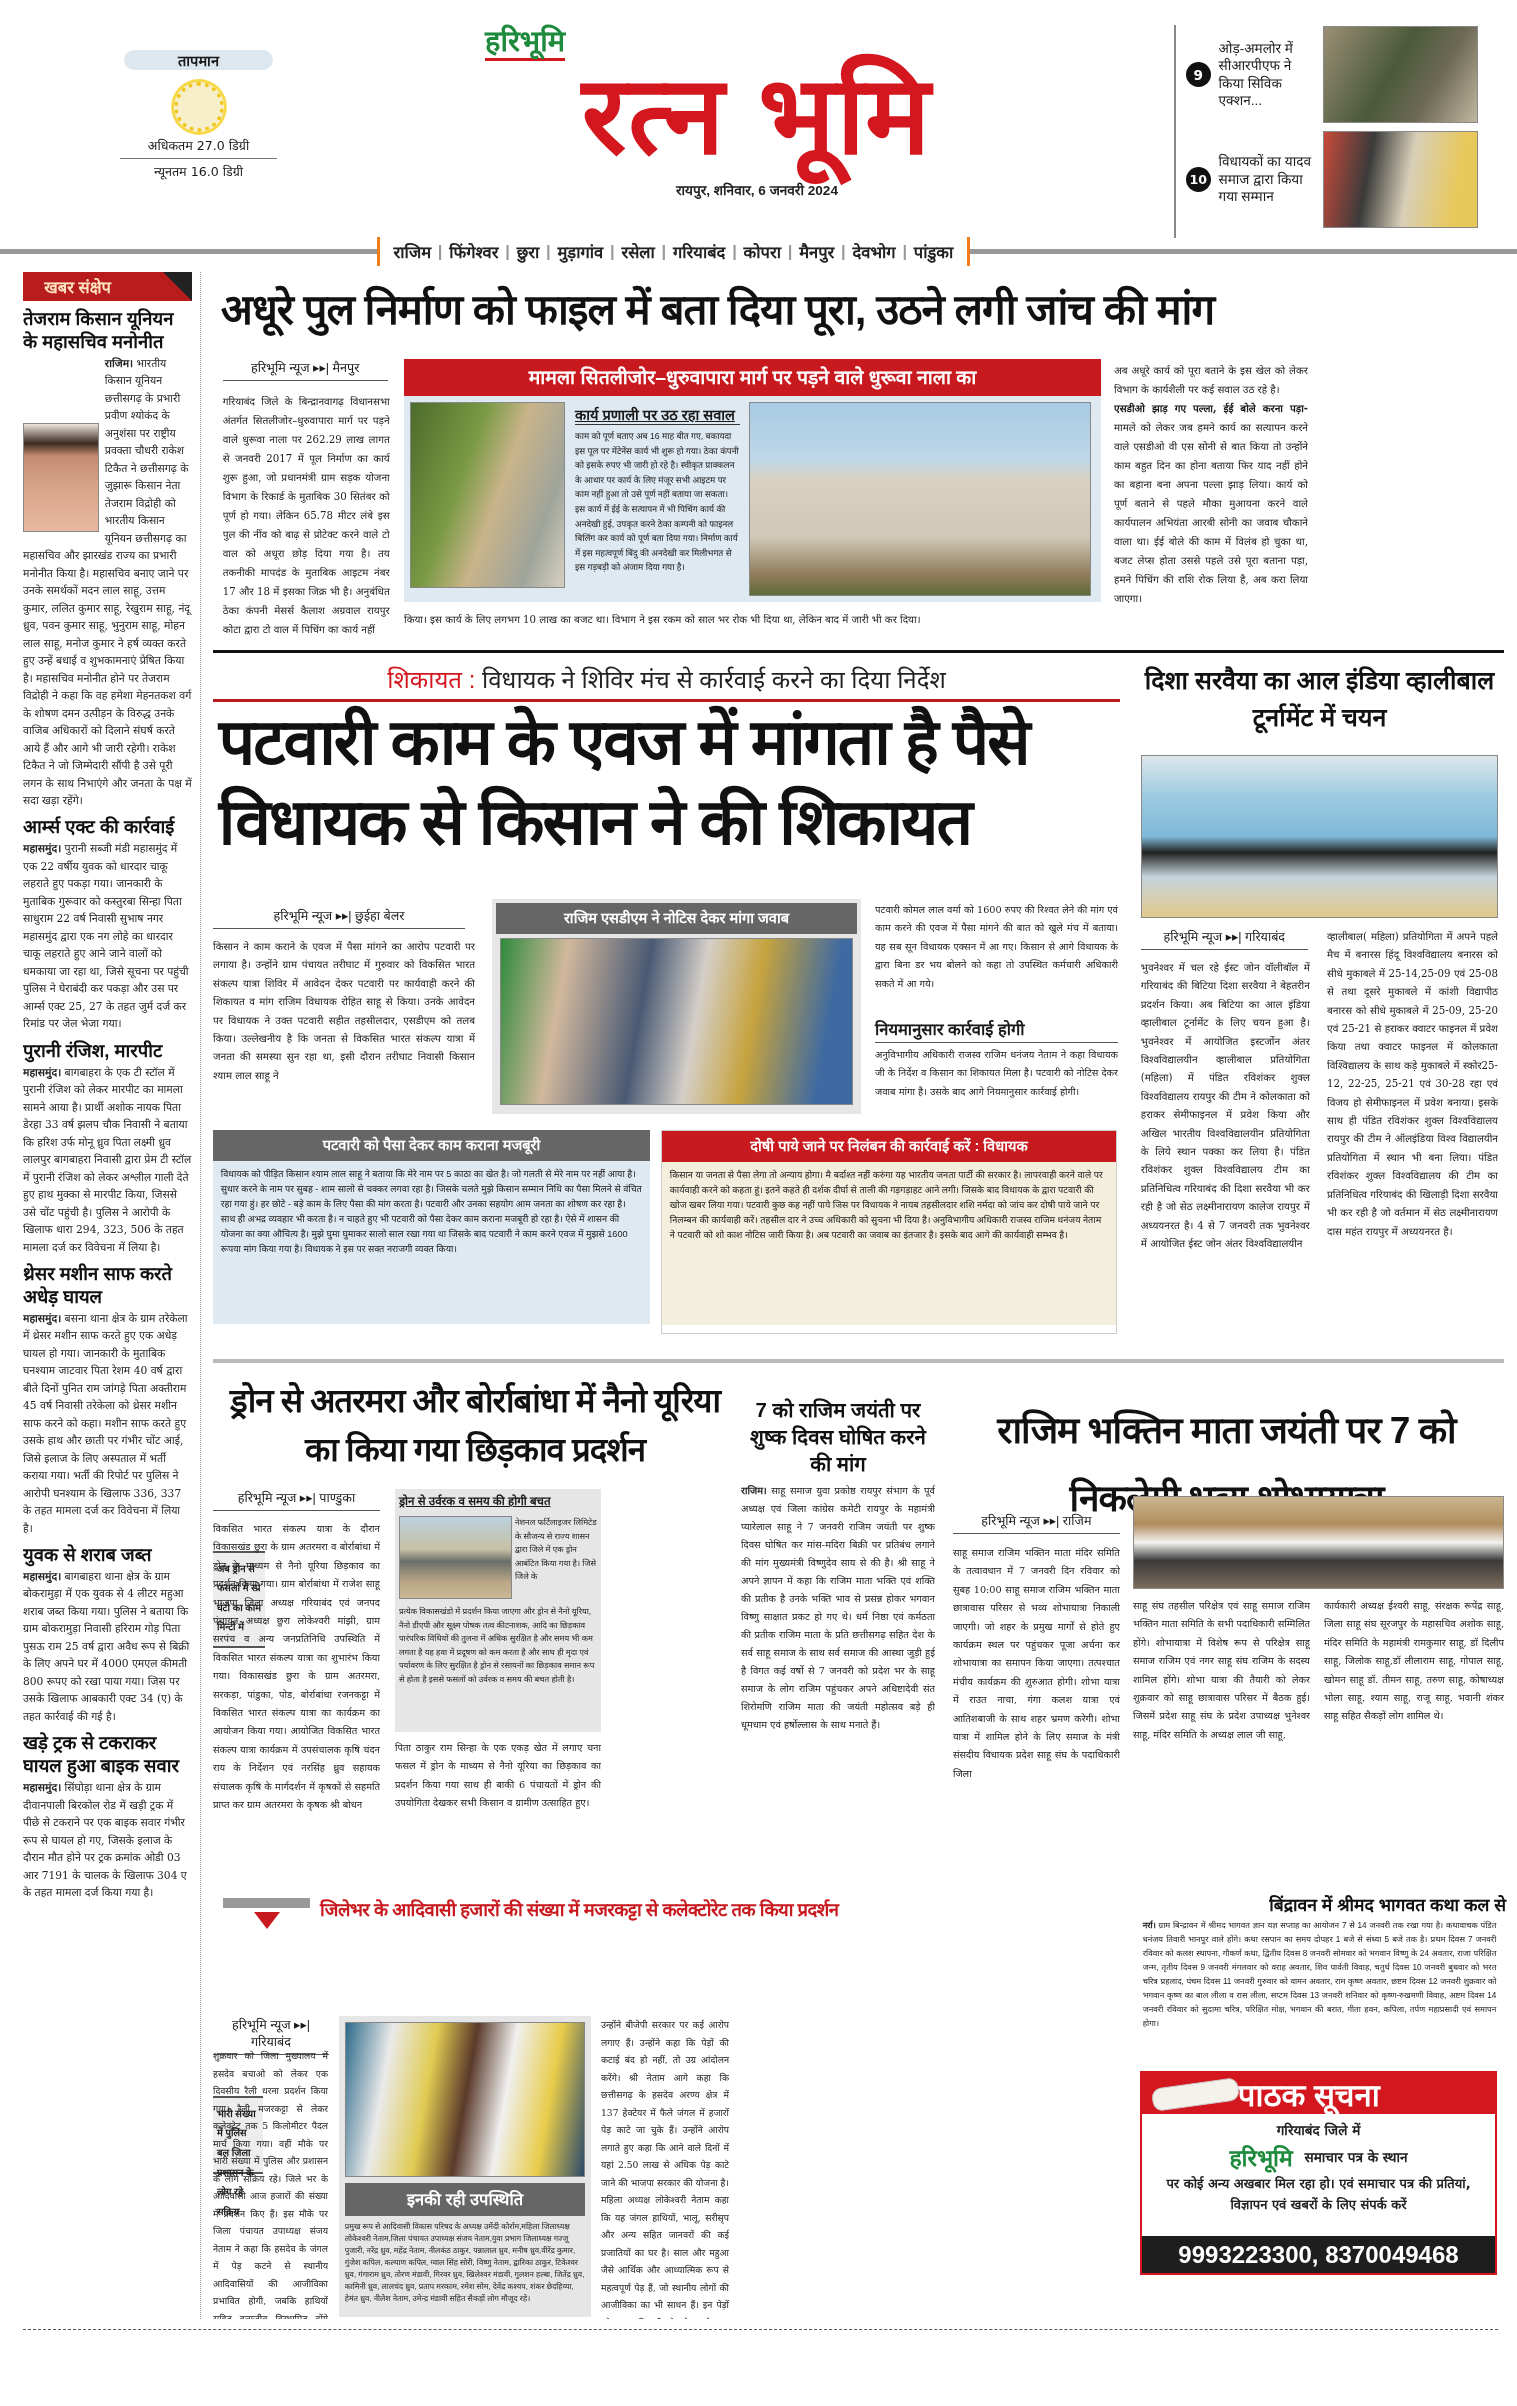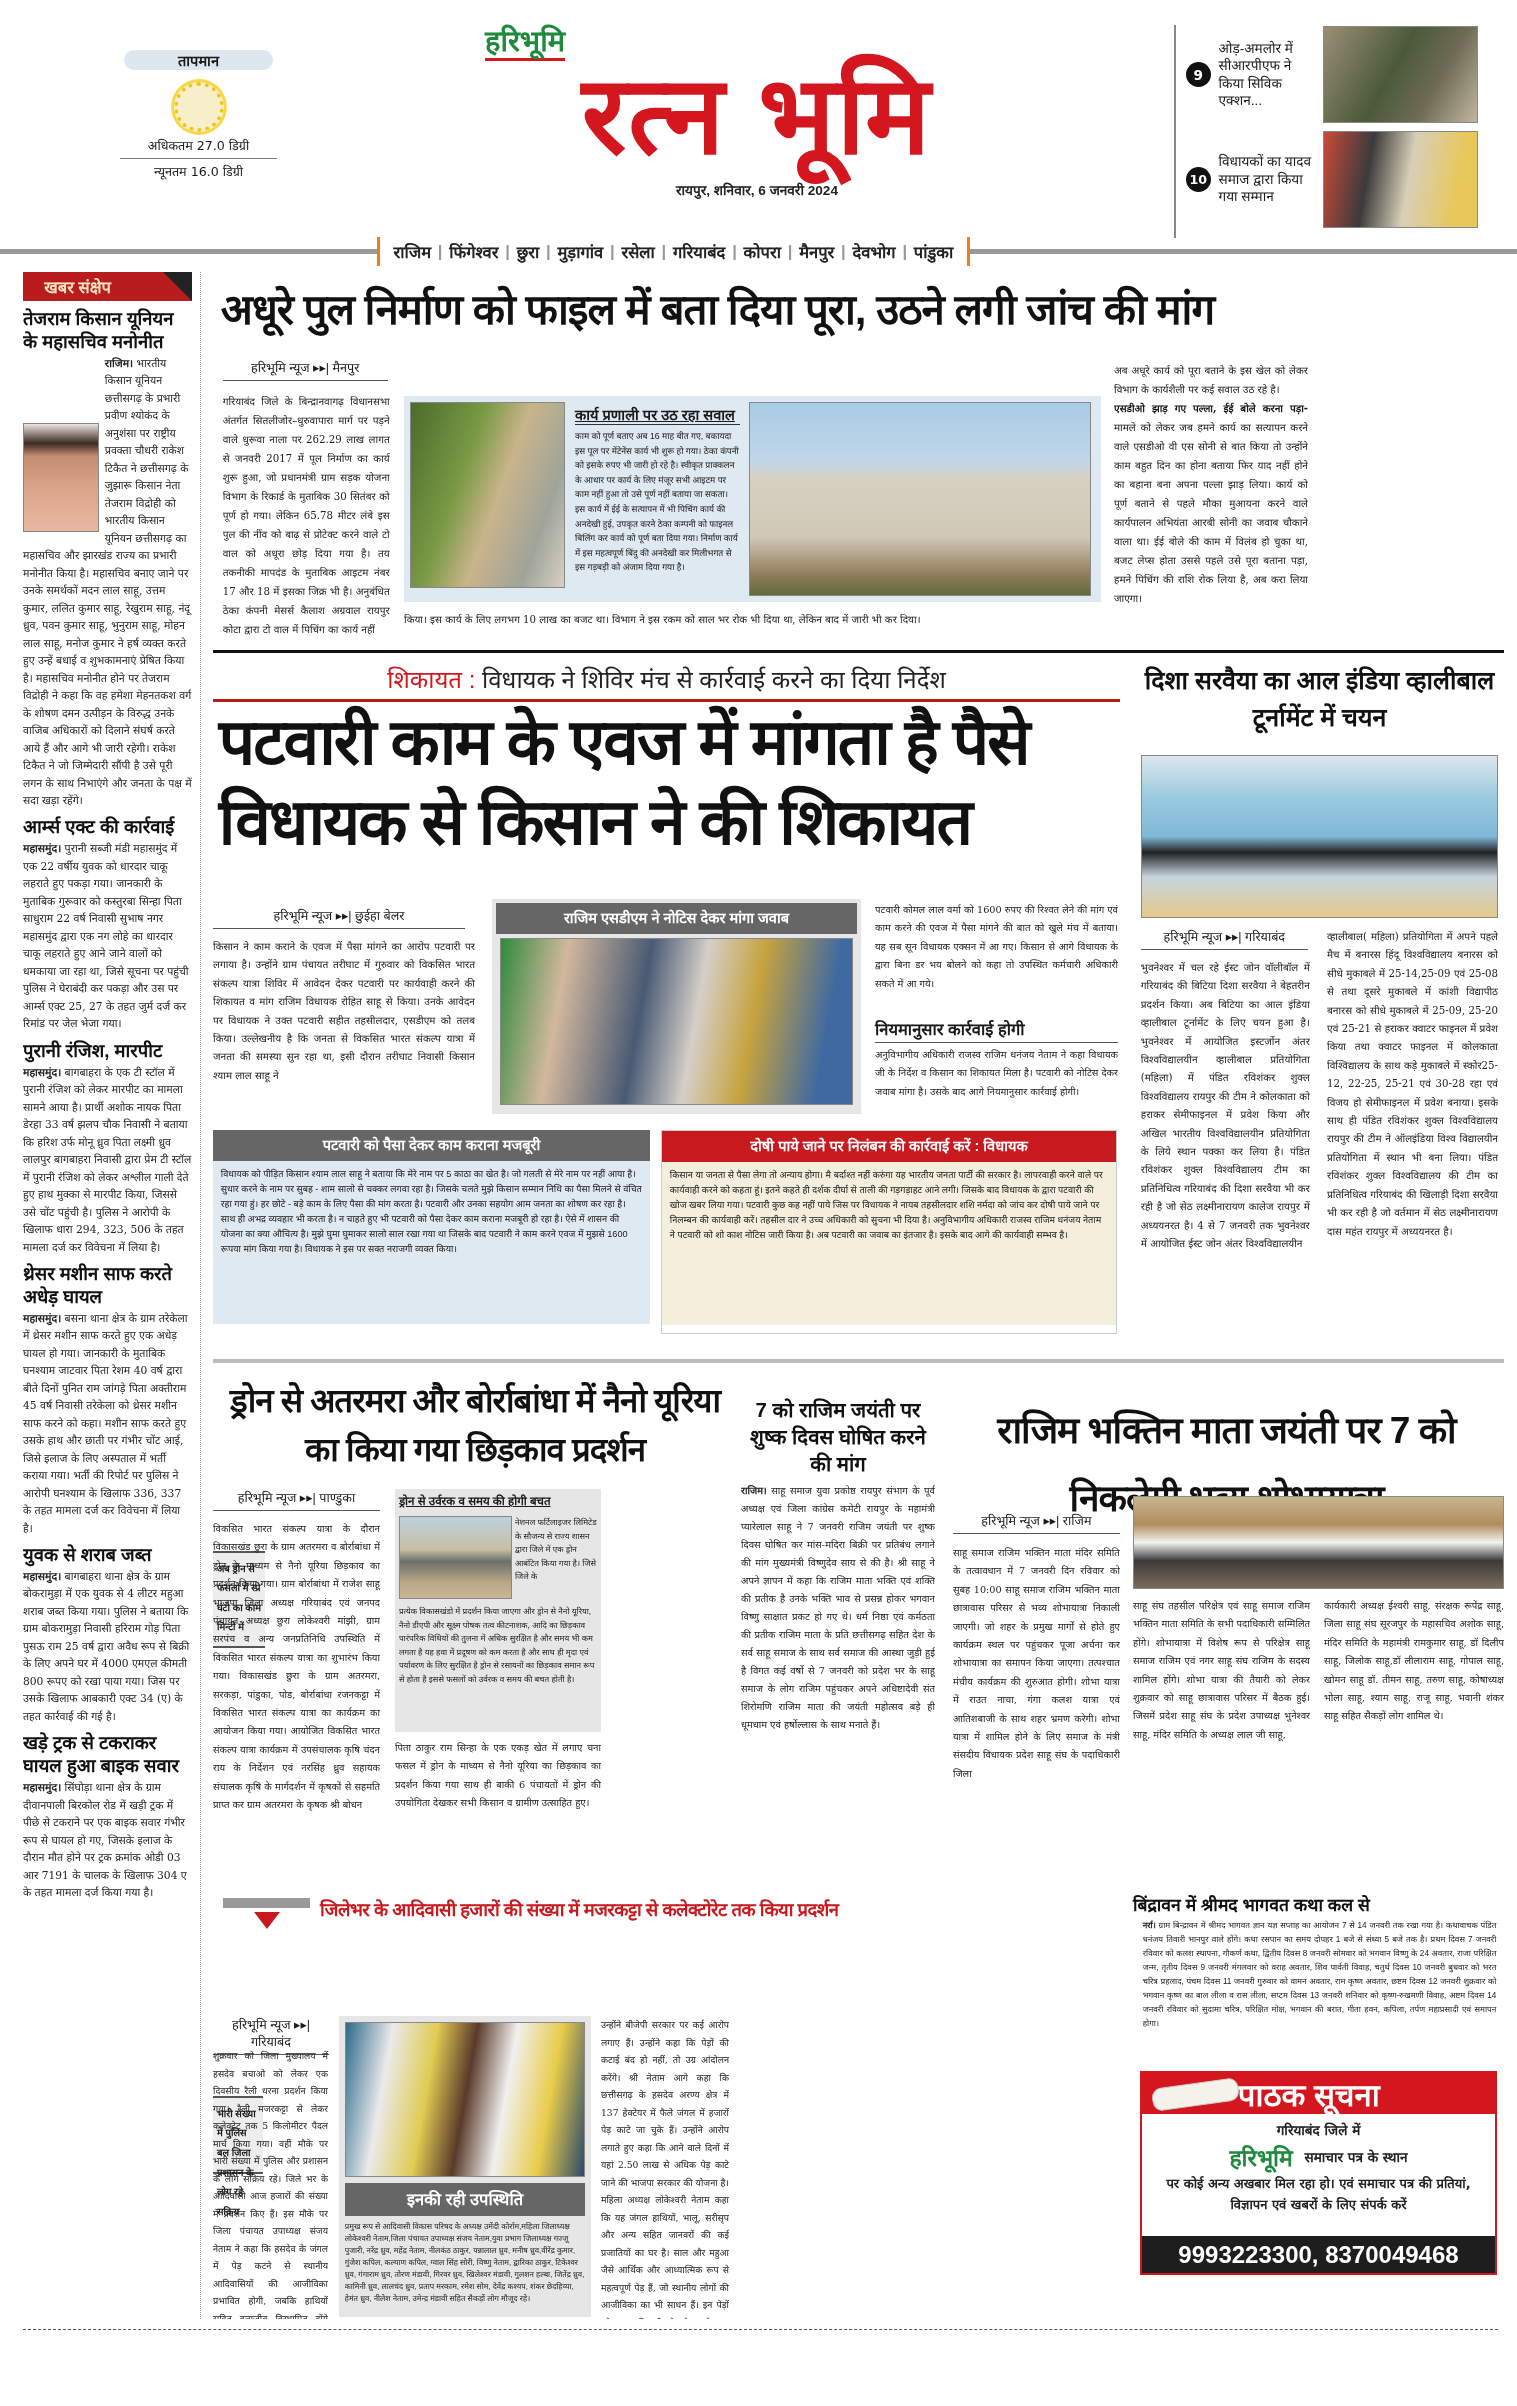--- a/index.html
+++ b/index.html
@@ -93,20 +93,21 @@
   <div class="brief-head">युवक से शराब जब्त</div>
   <p class="brief-text"><b>महासमुंद।</b> <span>बागबाहरा थाना क्षेत्र के ग्राम बोकरामुड़ा में एक युवक से 4 लीटर महुआ शराब जब्त किया गया। पुलिस ने बताया कि ग्राम बोकरामुड़ा निवासी हरिराम गोड़ पिता पुसऊ राम 25 वर्ष द्वारा अवैध रूप से बिक्री के लिए अपने घर में 4000 एमएल कीमती 800 रूपए को रखा पाया गया। जिस पर उसके खिलाफ आबकारी एक्ट 34 (ए) के तहत कार्रवाई की गई है।</span></p>
   <div class="brief-head">खड़े ट्रक से टकराकर घायल हुआ बाइक सवार</div>
   <p class="brief-text"><b>महासमुंद।</b> <span>सिंघोड़ा थाना क्षेत्र के ग्राम दीवानपाली बिरकोल रोड में खड़ी ट्रक में पीछे से टकराने पर एक बाइक सवार गंभीर रूप से घायल हो गए, जिसके इलाज के दौरान मौत होने पर ट्रक क्रमांक ओडी 03 आर 7191 के चालक के खिलाफ 304 ए के तहत मामला दर्ज किया गया है।</span></p>
 </div>
 
 <div class="abs" style="left:213px;top:287px;width:1291px;height:359px">
   <div class="head-xl" style="font-size:42px;white-space:nowrap;letter-spacing:-1px;padding-left:7.8px">अधूरे पुल निर्माण को फाइल में बता दिया पूरा, उठने लगी जांच की मांग</div>
   <div class="byline" style="position:absolute;left:9.7px;top:72px;width:165px">हरिभूमि न्यूज ▸▸| मैनपुर</div>
   <div class="body-text" style="position:absolute;left:9.7px;top:105px;width:167px;height:250px;overflow:hidden;font-size:10.2px;line-height:19px">गरियाबंद जिले के बिन्द्रानवागढ़ विधानसभा अंतर्गत सितलीजोर–धुरुवापारा मार्ग पर पड़ने वाले धुरूवा नाला पर 262.29 लाख लागत से जनवरी 2017 में पूल निर्माण का कार्य शुरू हुआ, जो प्रधानमंत्री ग्राम सड़क योजना विभाग के रिकार्ड के मुताबिक 30 सितंबर को पूर्ण हो गया। लेकिन 65.78 मीटर लंबे इस पुल की नींव को बाढ़ से प्रोटेक्ट करने वाले टो वाल को अधूरा छोड़ दिया गया है। तय तकनीकी मापदंड के मुताबिक आइटम नंबर 17 और 18 में इसका जिक्र भी है। अनुबंधित ठेका कंपनी मेसर्स कैलाश अग्रवाल रायपुर कोटा द्वारा टो वाल में पिचिंग का कार्य नहीं</div>
+  <div class="red-bar" style="position:absolute;left:191px;top:72px;width:697px;height:37px;font-size:19.4px;line-height:37px">मामला सितलीजोर–धुरुवापारा मार्ग पर पड़ने वाले धुरूवा नाला का</div>
   <div class="box-blue" style="position:absolute;left:191px;top:109px;width:697px;height:206px">
     <div class="photo" style="position:absolute;left:5.8px;top:5.8px;width:155px;height:186px;background:linear-gradient(110deg,#4b6b2b,#7a9a45 35%,#c9b48a 55%,#9fa49a 80%,#d7d0c2)"></div>
     <div style="position:absolute;left:171px;top:7.8px;width:165px;font-family:'Liberation Sans',sans-serif;font-weight:bold;font-size:14.6px;border-bottom:1.9px solid #333;text-decoration:underline">कार्य प्रणाली पर उठ रहा सवाल</div>
     <div style="position:absolute;left:171px;top:33px;width:165px;height:161px;overflow:hidden;font-family:'Liberation Sans',sans-serif;font-size:8.7px;line-height:14.6px">काम को पूर्ण बताए अब 16 माह बीत गए, बकायदा इस पूल पर मेंटेनेंस कार्य भी शुरू हो गया। ठेका कंपनी को इसके रुपए भी जारी हो रहे है। स्वीकृत प्राक्कलन के आधार पर कार्य के लिए मंजूर सभी आइटम पर काम नहीं हुआ तो उसे पूर्ण नहीं बताया जा सकता। इस कार्य में ईई के सत्यापन में भी पिचिंग कार्य की अनदेखी हुई, उपकृत करने ठेका कम्पनी को फाइनल बिलिंग कर कार्य को पूर्ण बता दिया गया। निर्माण कार्य में इस महत्वपूर्ण बिंदु की अनदेखी कर मिलीभगत से इस गड़बड़ी को अंजाम दिया गया है।</div>
     <div class="photo" style="position:absolute;left:345px;top:5.8px;width:342px;height:194px;background:linear-gradient(180deg,#a9cbe4 0,#bfd7e8 30%,#d8d1c1 40%,#cfc8b6 70%,#8e7a58 90%,#5f6b3a)"></div>
   </div>
   <div class="body-text" style="position:absolute;left:191px;top:324px;width:697px;font-size:10.2px;white-space:nowrap;overflow:hidden">किया। इस कार्य के लिए लगभग 10 लाख का   बजट था। विभाग ने इस रकम को साल भर रोक   भी दिया था, लेकिन बाद में जारी भी कर दिया।</div>
   <div style="position:absolute;left:901px;top:74px;width:194px;height:281px;overflow:hidden;font-family:'DejaVu Serif',serif;font-size:10.2px;line-height:19px;text-align:justify">
     <span>अब अधूरे कार्य को पूरा बताने के इस खेल को लेकर विभाग के कार्यशैली पर कई सवाल उठ रहे है।</span><br>
     <b>एसडीओ झाड़ गए पल्ला, ईई बोले करना पड़ा-</b> <span>मामले को लेकर जब हमने कार्य का सत्यापन करने वाले एसडीओ वी एस सोनी से बात किया तो उन्होंने काम बहुत दिन का होना बताया फिर याद नहीं होने का बहाना बना अपना पल्ला झाड़ लिया। कार्य को पूर्ण बताने से पहले मौका मुआयना करने वाले कार्यपालन अभियंता आरबी सोनी का जवाब चौकाने वाला था। ईई बोले की काम में विलंब हो चुका था, बजट लेप्स होता उससे पहले उसे पूरा बताना पड़ा, हमने पिचिंग की राशि रोक लिया है, अब करा लिया जाएगा।</span>
@@ -188,21 +189,21 @@
   <div class="body-text" style="position:absolute;left:0;top:151px;width:115px;height:272px;overflow:hidden;font-size:9.2px;line-height:17.5px">शुक्रवार को जिला मुख्यालय में हसदेव बचाओ को लेकर एक दिवसीय रैली धरना प्रदर्शन किया गया। रैली मजरकट्टा से लेकर कलेक्ट्रेट तक 5 किलोमीटर पैदल मार्च किया गया। वहीं मौके पर भारी संख्या में पुलिस और प्रशासन के लोग सक्रिय रहे। जिले भर के आदिवासी आज हजारों की संख्या में प्रदर्शन किए हैं। इस मौके पर जिला पंचायत उपाध्यक्ष संजय नेताम ने कहा कि हसदेव के जंगल में पेड़ कटने से स्थानीय आदिवासियों की आजीविका प्रभावित होगी, जबकि हाथियों सहित वन्यजीव विस्थापित होंगे और जैव विविधता खतरे में पड़ जाएगी। इस दौरान</div>
   <div class="box-grey" style="position:absolute;left:126px;top:120px;width:252px;height:301px">
     <div class="photo" style="margin:5.8px;height:155px;background:linear-gradient(100deg,#2d6a8a 0,#eaeaea 18%,#e0cb52 35%,#5a3a2a 50%,#f0f0f0 65%,#e8cc4a 82%,#2c4a6a)"></div>
     <div class="grey-bar" style="margin:0 5.8px;height:33px;line-height:33px;font-size:16.5px">इनकी रही उपस्थिति</div>
     <div style="margin:5.8px;height:97px;overflow:hidden;font-family:'Liberation Sans',sans-serif;font-size:7.8px;line-height:12px">प्रमुख रूप से आदिवासी विकास परिषद के अध्यक्ष उमेंदी कोर्राम,महिला जिलाध्यक्ष लोकेश्वरी नेताम,जिला पंचायत उपाध्यक्ष संजय नेताम,युवा प्रभाग जिलाध्यक्ष गज्जू पुजारी, नरेंद्र ध्रुव, महेंद्र नेताम, नीलकंठ ठाकुर, पन्नालाल ध्रुव, मनीष ध्रुव,वीरेंद्र कुमार, गुंजेश कपिल, कल्याण कपिल, ग्वाल सिंह सोरी, विष्णु नेताम, द्वारिका ठाकुर, टिकेश्वर ध्रुव, गंगाराम ध्रुव, तोरण मंडावी, गिरवर ध्रुव, खिलेश्वर मंडावी, गुलशन हल्बा, जितेंद्र ध्रुव, कामिनी ध्रुव, लालचंद ध्रुव, प्रताप मरकाम, रमेश सोम, देवेंद्र कश्यप, शंकर छेदहिय्या, हेमंत ध्रुव, नीलेश नेताम, उमेन्द्र मंडावी सहित सैकड़ों लोग मौजूद रहे।</div>
   </div>
   <div class="body-text" style="position:absolute;left:388px;top:120px;width:128px;height:303px;overflow:hidden;font-size:9.2px;line-height:17.5px">उन्होंने बीजेपी सरकार पर कई आरोप लगाए हैं। उन्होंने कहा कि पेड़ों की कटाई बंद हो नहीं, तो उग्र आंदोलन करेंगे। श्री नेताम आगे कहा कि छत्तीसगढ़ के हसदेव अरण्य क्षेत्र में 137 हेक्टेयर में फैले जंगल में हजारों पेड़ काटे जा चुके हैं। उन्होंने आरोप लगाते हुए कहा कि आने वाले दिनों में यहां 2.50 लाख से अधिक पेड़ काटे जाने की भाजपा सरकार की योजना है। महिला अध्यक्ष लोकेश्वरी नेताम कहा कि यह जंगल हाथियों, भालू, सरीसृप और अन्य सहित जानवरों की कई प्रजातियों का घर है। साल और महुआ जैसे आर्थिक और आध्यात्मिक रूप से महत्वपूर्ण पेड़ हैं, जो स्थानीय लोगों की आजीविका का भी साधन हैं। इन पेड़ों को हम आदिवासी लोग देवता के रूप में पूजते हैं। इन पेड़ों को काट दिया गया है, जिन्हें 100 से अधिक वर्षों से संरक्षित और संरक्षित किया गया है।</div>
 </div>
 
 <div class="abs" style="left:1133px;top:1894px;width:373px;height:175px">
-  <div class="head-xl" style="font-size:17.5px;line-height:23px;text-align:left">बिंद्रावन में श्रीमद भागवत कथा कल से</div>
+  <div class="head-xl" style="font-size:17.5px;line-height:23px;text-align:right">बिंद्रावन में श्रीमद भागवत कथा कल से</div>
   <p style="font-family:'Liberation Sans',sans-serif;font-size:8.2px;line-height:14px;text-align:justify;padding:1.9px 9.7px;height:146px;overflow:hidden"><b>नर्रा।</b> <span>ग्राम बिन्द्रावन में श्रीमद भागवत ज्ञान यज्ञ सप्ताह का आयोजन 7 से 14 जनवरी तक रखा गया है। कथावाचक पंडित धनंजय तिवारी भानपुर वाले होंगे। कथा रसपान का समय दोपहर 1 बजे से संध्या 5 बजे तक है। प्रथम दिवस 7 जनवरी रविवार को कलश स्थापना, गौकर्ण कथा, द्वितीय दिवस 8 जनवरी सोमवार को भगवान विष्णु के 24 अवतार, राजा परिक्षित जन्म, तृतीय दिवस 9 जनवरी मंगलवार को वराह अवतार, शिव पार्वती विवाह, चतुर्थ दिवस 10 जनवरी बुधवार को भरत चरित्र प्रहलाद, पंचम दिवस 11 जनवरी गुरुवार को वामन अवतार, राम कृष्ण अवतार, छष्टम दिवस 12 जनवरी शुक्रवार को भगवान कृष्ण का बाल लीला व रास लीला, सप्टम दिवस 13 जनवरी शनिवार को कृष्ण-रुखमणी विवाह, अष्टम दिवस 14 जनवरी रविवार को सुदामा चरित्र, परिक्षित मोक्ष, भगवान की बरात, गीता हवन, कपिला, तर्पण महाप्रसादी एवं समापन होगा।</span></p>
 </div>
 
 <div class="abs" style="left:1140px;top:2071px;width:357px;height:204px;border:2.9px solid #d4171f;background:#fff">
   <div style="background:#d4171f;height:41px;display:flex;align-items:center;justify-content:center;padding-right:19.4px;position:relative">
     <div style="position:absolute;left:9.7px;top:9.7px;width:87px;height:23px;background:#f4f2ea;border-radius:9.7px;transform:rotate(-8deg);border:1px solid #ccc"></div>
     <span style="color:#fff;font-family:'Liberation Sans',sans-serif;font-weight:bold;font-size:31px">पाठक सूचना</span>
   </div>
   <div class="ad-text" style="font-size:13.6px;margin-top:5.8px">गरियाबंद जिले में</div>
   <div class="ad-text" style="font-size:13.6px;display:flex;align-items:center;justify-content:center;gap:11.6px;margin-top:1.9px">

